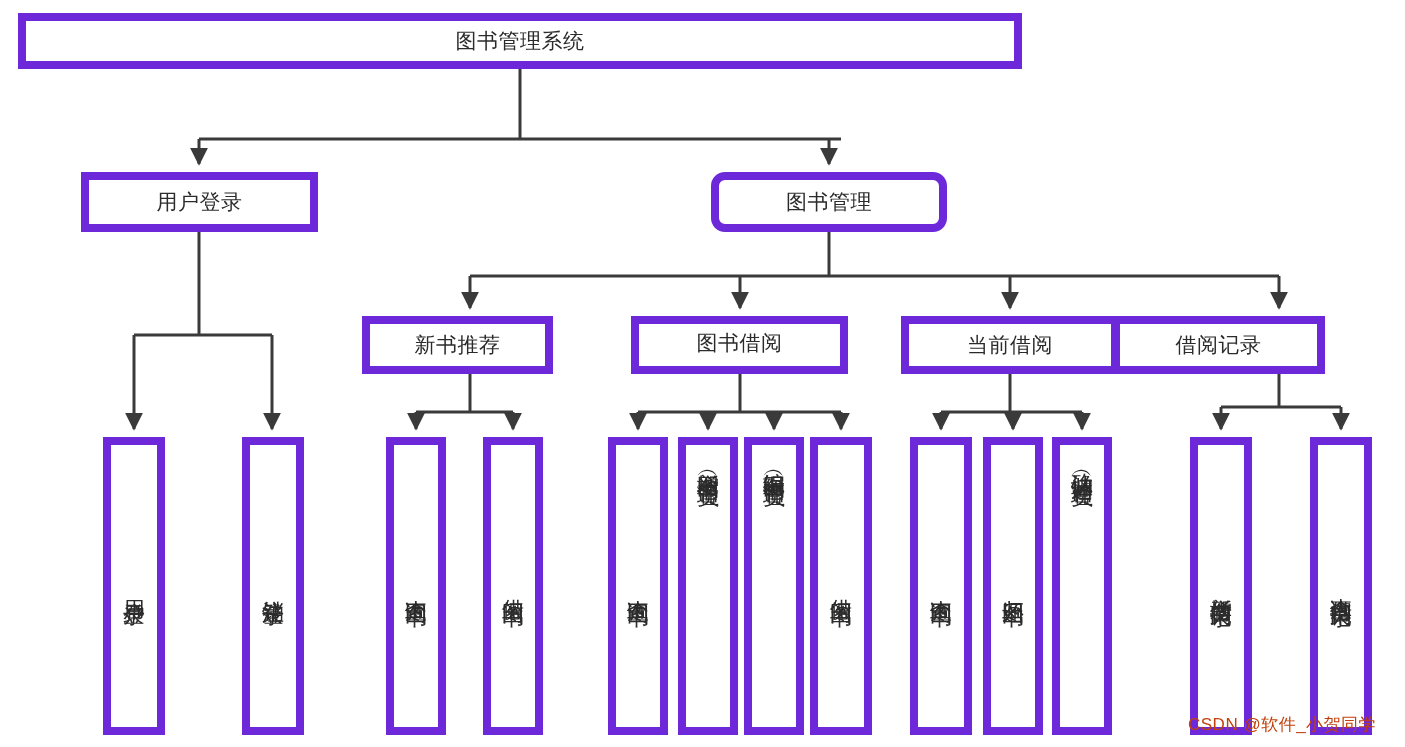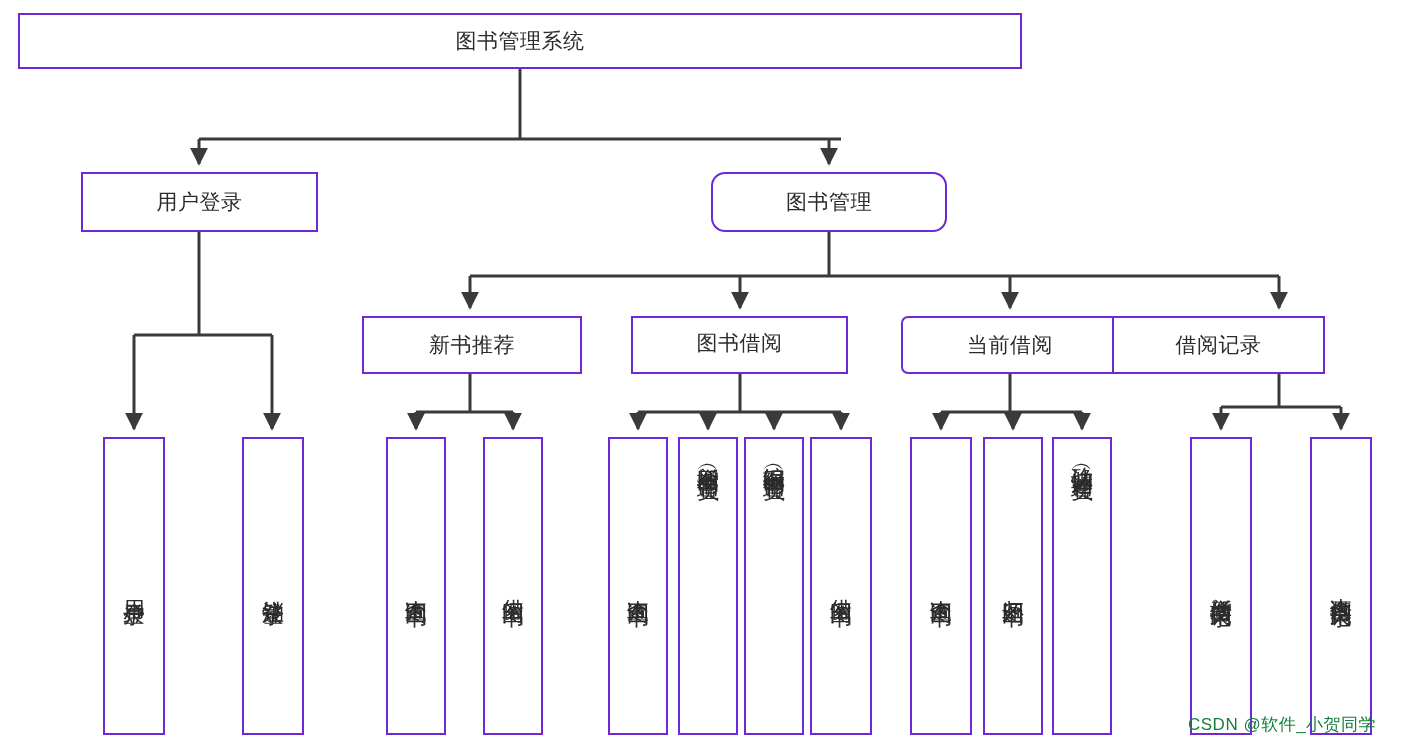--- a/index.html
+++ b/index.html
@@ -21,21 +21,21 @@
     position: absolute;
     left: 0;
     top: 0;
     width: 1405px;
     height: 747px;
     pointer-events: none;
   }
   .node {
     position: absolute;
     box-sizing: border-box;
-    border: 2px solid #6d28d9;
+    border: 8px solid #6d28d9;
     background: #ffffff;
     display: flex;
     align-items: center;
     justify-content: center;
     color: #2b2b2b;
   }
   .node .label {
     display: block;
     text-align: center;
     line-height: 1.02;
@@ -58,21 +58,21 @@
   }
   .node.vert.center {
     align-items: center;
     padding-top: 0;
   }
   .watermark {
     position: absolute;
     left: 1188px;
     top: 713px;
     font-size: 17px;
-    color: #15803d;
+    color: #c2410c;
     white-space: nowrap;
     letter-spacing: 0.5px;
   }
 </style>
 </head>
 <body>
 
 <div id="canvas">
 
   <svg id="wires" viewBox="0 0 1405 747" xmlns="http://www.w3.org/2000/svg">
@@ -129,27 +129,27 @@
     <span class="label">图书管理系统</span>
   </div>
 
   <div class="node horiz" style="left:81px; top:172px; width:237px; height:60px;">
     <span class="label">用户登录</span>
   </div>
   <div class="node horiz" style="left:711px; top:172px; width:236px; height:60px;border-radius:14px;">
     <span class="label">图书管理</span>
   </div>
 
-  <div class="node horiz" style="left:362px; top:316px; width:220px; height:58px;">
+  <div class="node horiz" style="left:362px; top:316px; width:191px; height:58px;">
     <span class="label">新书推荐</span>
   </div>
   <div class="node horiz" style="left:631px; top:316px; width:217px; height:58px;font-family:Liberation Mono, monospace;">
     <span class="label">图书借阅</span>
   </div>
-  <div class="node horiz" style="left:901px; top:316px; width:218px; height:58px;border-radius:7px;">
+  <div class="node horiz" style="left:901px; top:316px; width:218px; height:58px;">
     <span class="label">当前借阅</span>
   </div>
   <div class="node horiz" style="left:1112px; top:316px; width:213px; height:58px;">
     <span class="label">借阅记录</span>
   </div>
 
   <div class="node vert center" style="left:103px; top:437px; width:62px; height:298px;">
     <span class="label">用户登录</span>
   </div>
   <div class="node vert center" style="left:242px; top:437px; width:62px; height:298px;">

